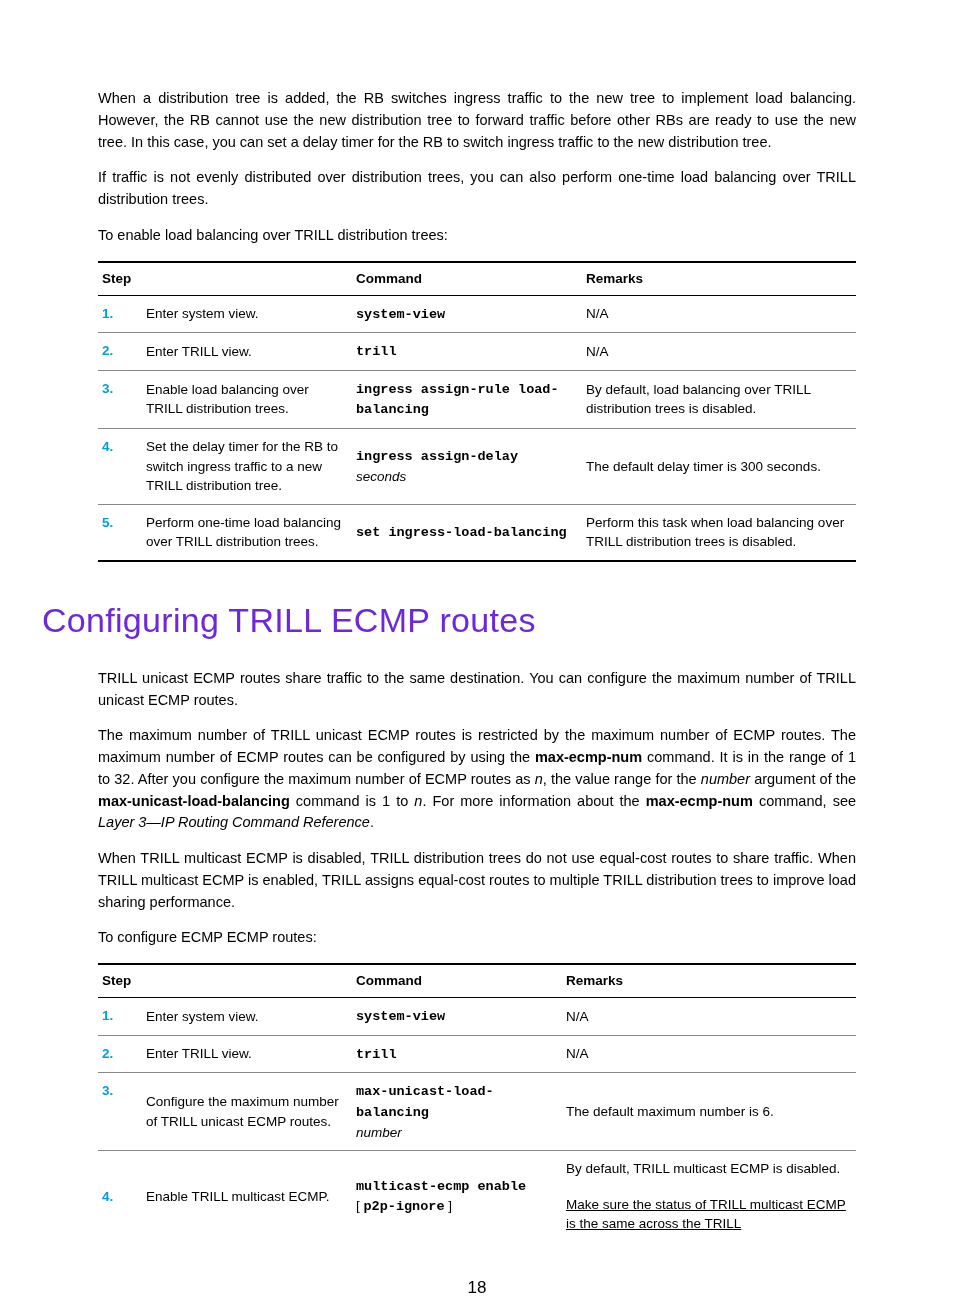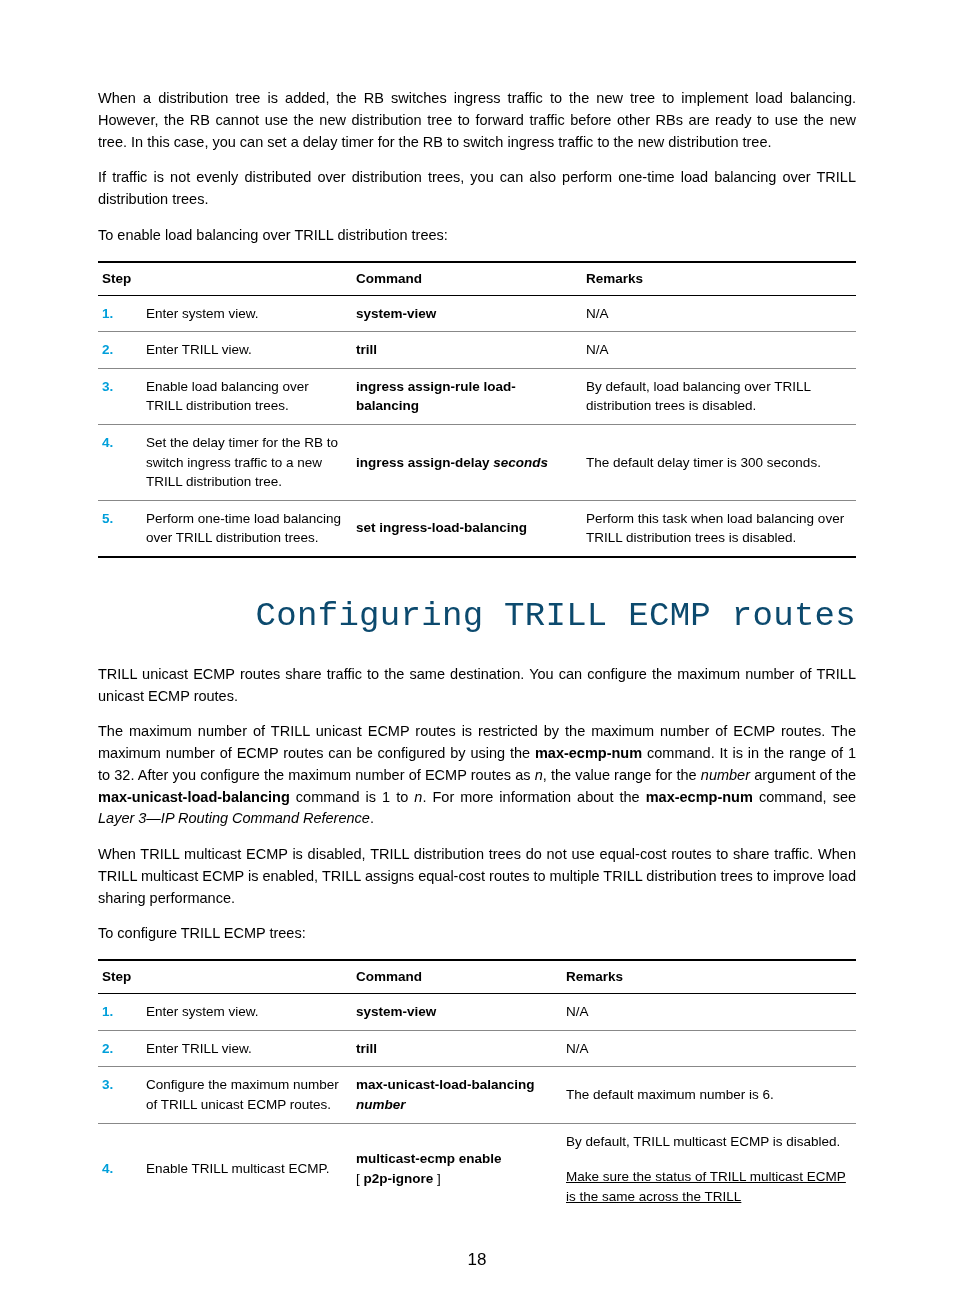--- a/index.html
+++ b/index.html
@@ -8,27 +8,26 @@
     color: #000;
     margin: 0;
     padding: 88px 98px 40px 98px;
     width: 954px;
     box-sizing: border-box;
     line-height: 1.5;
     background: #fff;
   }
   p { margin: 0 0 14px 0; text-align: justify; }
   h1 {
-    font-family: Liberation Mono, monospace;
+    font-family: Liberation Sans, sans-serif;
     font-weight: 300;
     font-size: 34px;
-    color: #0c4a6e;
+    color: #6d28d9;
     margin: 32px 0 22px -56px;
     letter-spacing: 0.3px;
-    text-align: right;
   }
   table {
     border-collapse: collapse;
     width: 100%;
     margin: 8px 0 33px 0;
     font-size: 13.5px;
   }
   thead th {
     border-top: 2px solid #000;
     border-bottom: 1px solid #000;
@@ -38,22 +37,22 @@
   }
   tbody td {
     border-bottom: 1px solid #888;
     padding: 8px 10px 8px 4px;
     vertical-align: middle;
     line-height: 1.45;
   }
   tbody tr.lastrow td { border-bottom: 2px solid #000; }
   tbody tr.noborder td { border-bottom: none; }
   .num { color: #009fda; font-weight: bold; width: 30px; text-align: left; vertical-align: top; padding-top:8px;}
-  .cmd-bold { font-weight: bold; }
-  .cmd-italic { font-style: italic; font-weight: bold; }
+  .cmd-bold { font-weight: bold; font-family: Liberation Mono, monospace; }
+  .cmd-italic { font-style: italic; }
   .pagenum { text-align: center; font-size: 17px; margin-top: 30px; }
   b { font-weight: bold; }
   i { font-style: italic; }
 </style>
 </head>
 <body>
 
 <p>When a distribution tree is added, the RB switches ingress traffic to the new tree to implement load balancing. However, the RB cannot use the new distribution tree to forward traffic before other RBs are ready to use the new tree. In this case, you can set a delay timer for the RB to switch ingress traffic to the new distribution tree.</p>
 <p>If traffic is not evenly distributed over distribution trees, you can also perform one-time load balancing over TRILL distribution trees.</p>
 <p>To enable load balancing over TRILL distribution trees:</p>
@@ -108,21 +107,21 @@
 
 <h1>Configuring TRILL ECMP routes</h1>
 
 <p>TRILL unicast ECMP routes share traffic to the same destination. You can configure the maximum number of TRILL unicast ECMP routes.</p>
 
 <p>
   <span>The maximum number of TRILL unicast ECMP routes is restricted by the maximum number of ECMP routes. The maximum number of ECMP routes can be configured by using the </span><b>max-ecmp-num</b><span> command. It is in the range of 1 to 32. After you configure the maximum number of ECMP routes as </span><i>n</i><span>, the value range for the </span><i>number</i><span> argument of the </span><b>max-unicast-load-balancing</b><span> command is 1 to </span><i>n</i><span>. For more information about the </span><b>max-ecmp-num</b><span> command, see </span><i>Layer 3—IP Routing Command Reference</i><span>.</span>
 </p>
 
 <p style="text-align:justify; text-align-last:left;">When TRILL multicast ECMP is disabled, TRILL distribution trees do not use equal-cost routes to share traffic. When TRILL multicast ECMP is enabled, TRILL assigns equal-cost routes to multiple TRILL distribution trees to improve load sharing performance.</p>
-<p>To configure TRILL ECMP trees:</p>
+<p>To configure ECMP ECMP routes:</p>
 
 <table>
   <colgroup>
       <col style="width:34px">
       <col style="width:210px">
       <col style="width:210px">
       <col>
     </colgroup>
   <thead>
     <tr>

